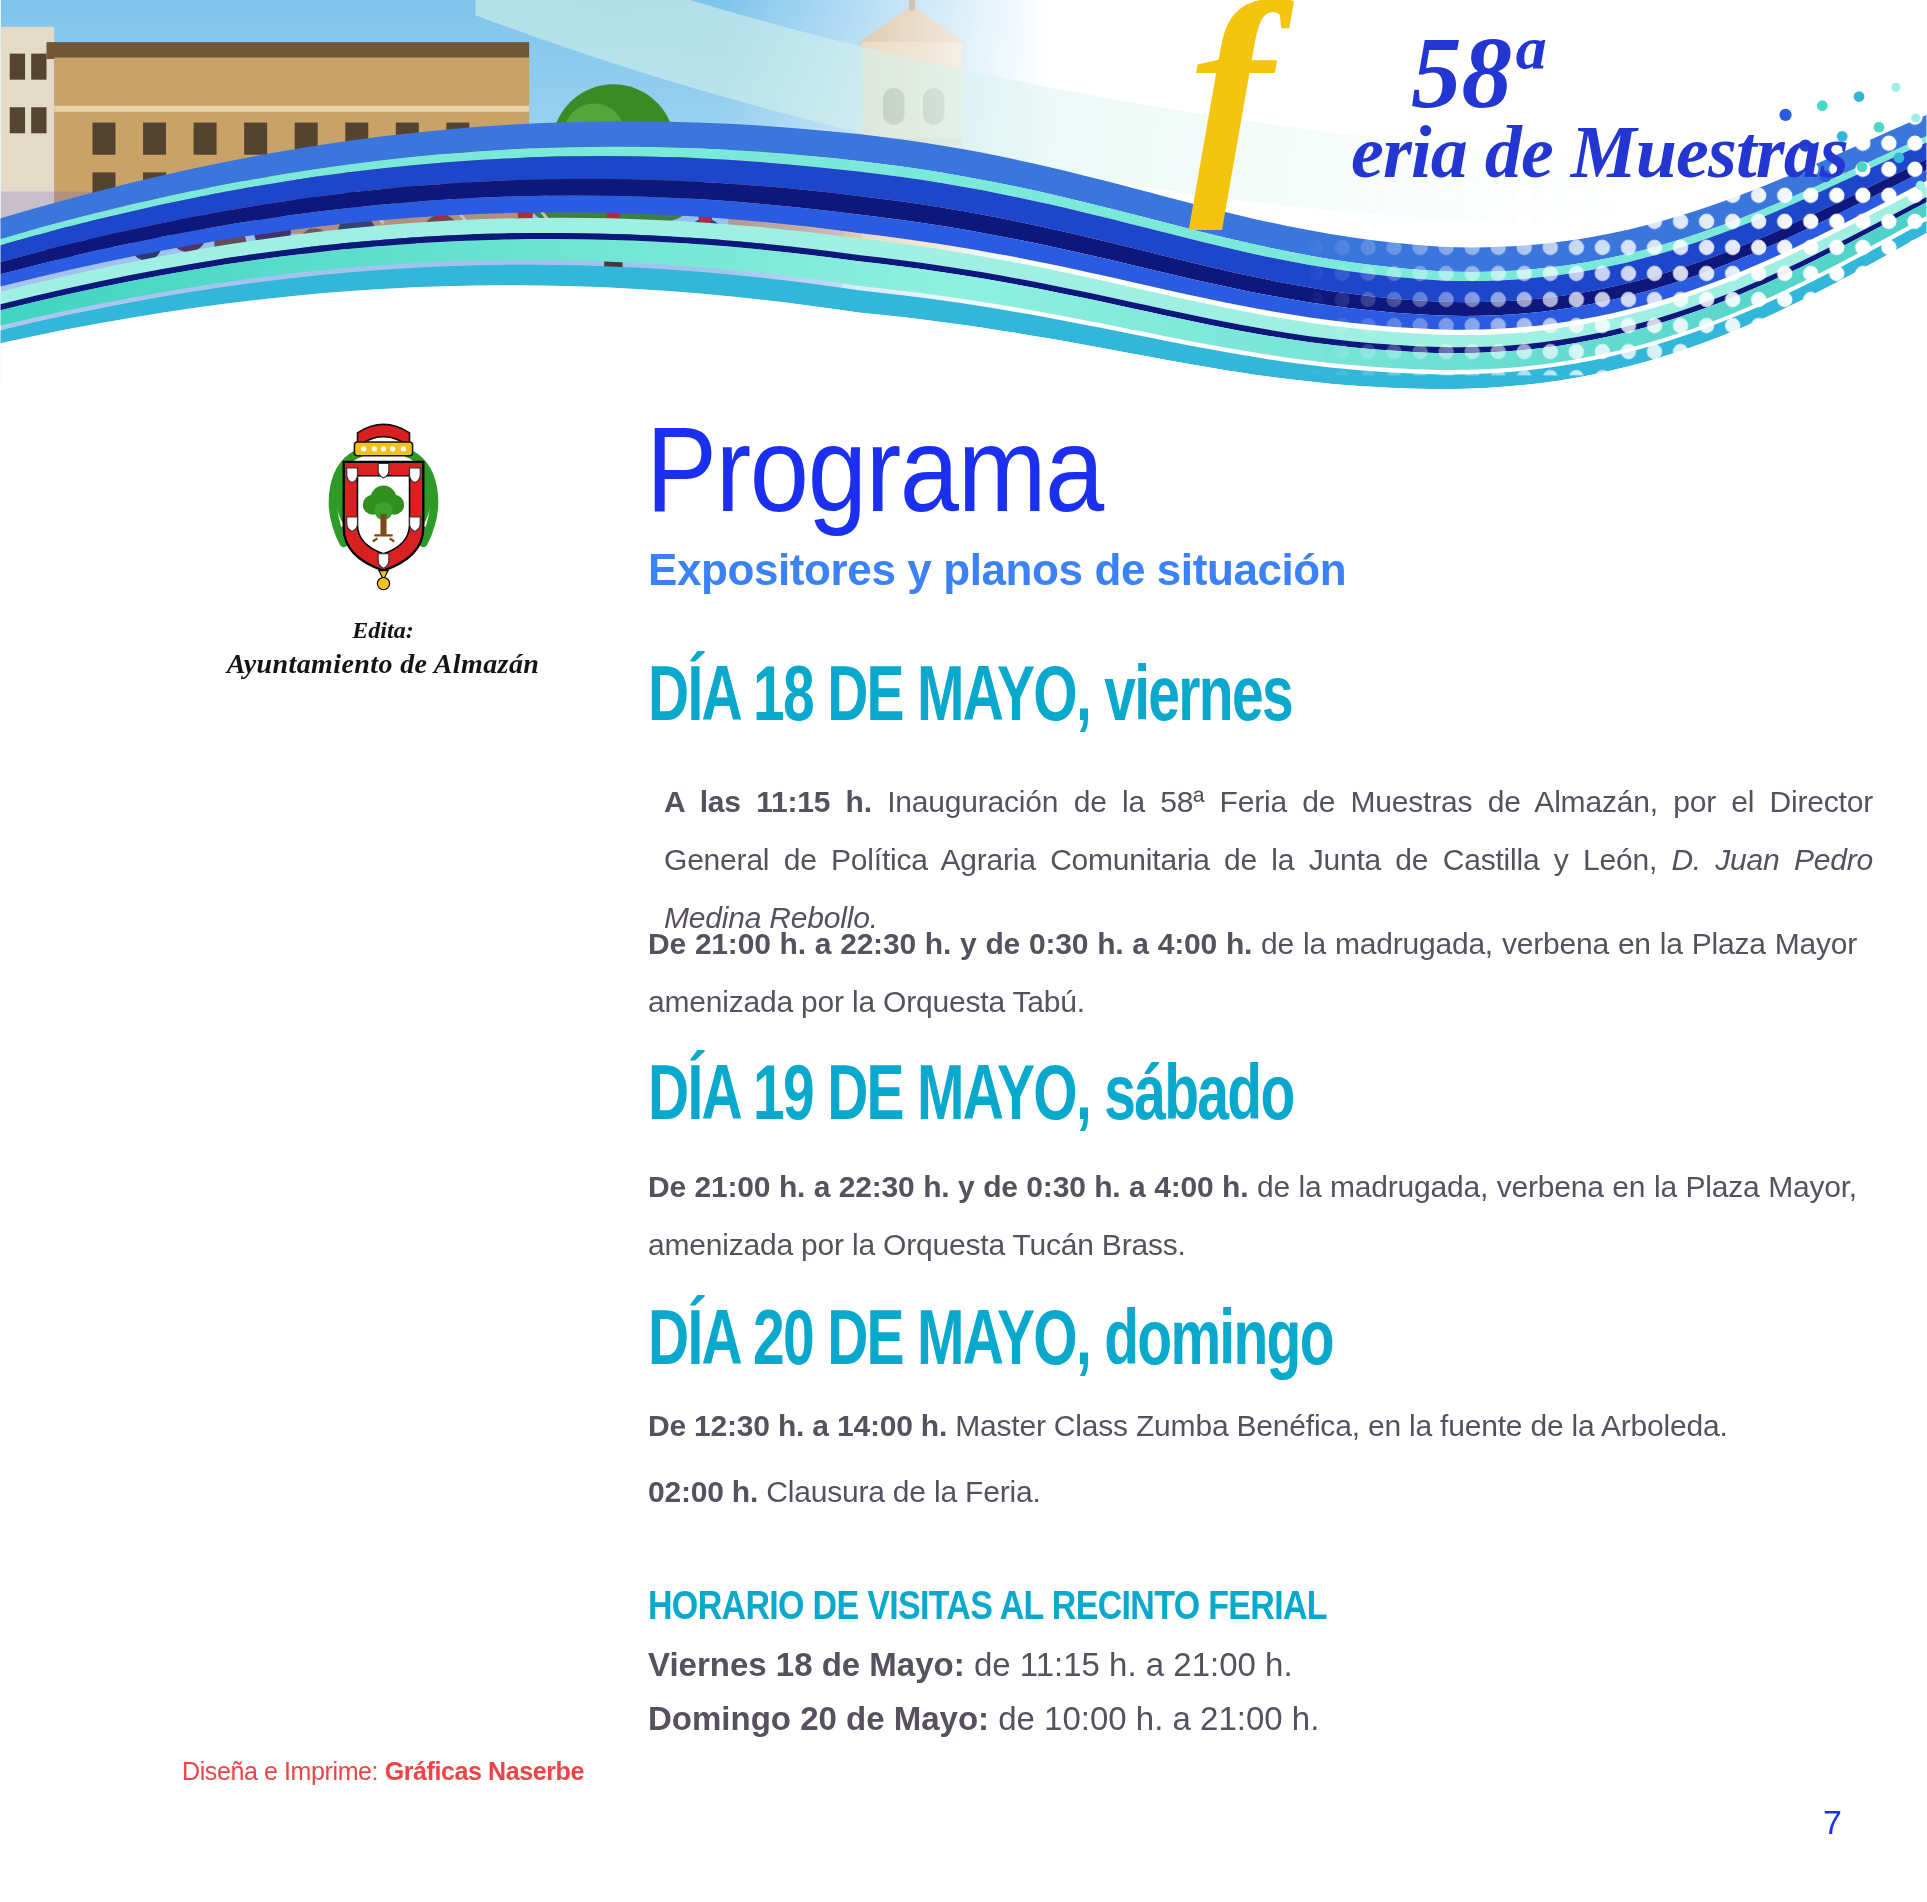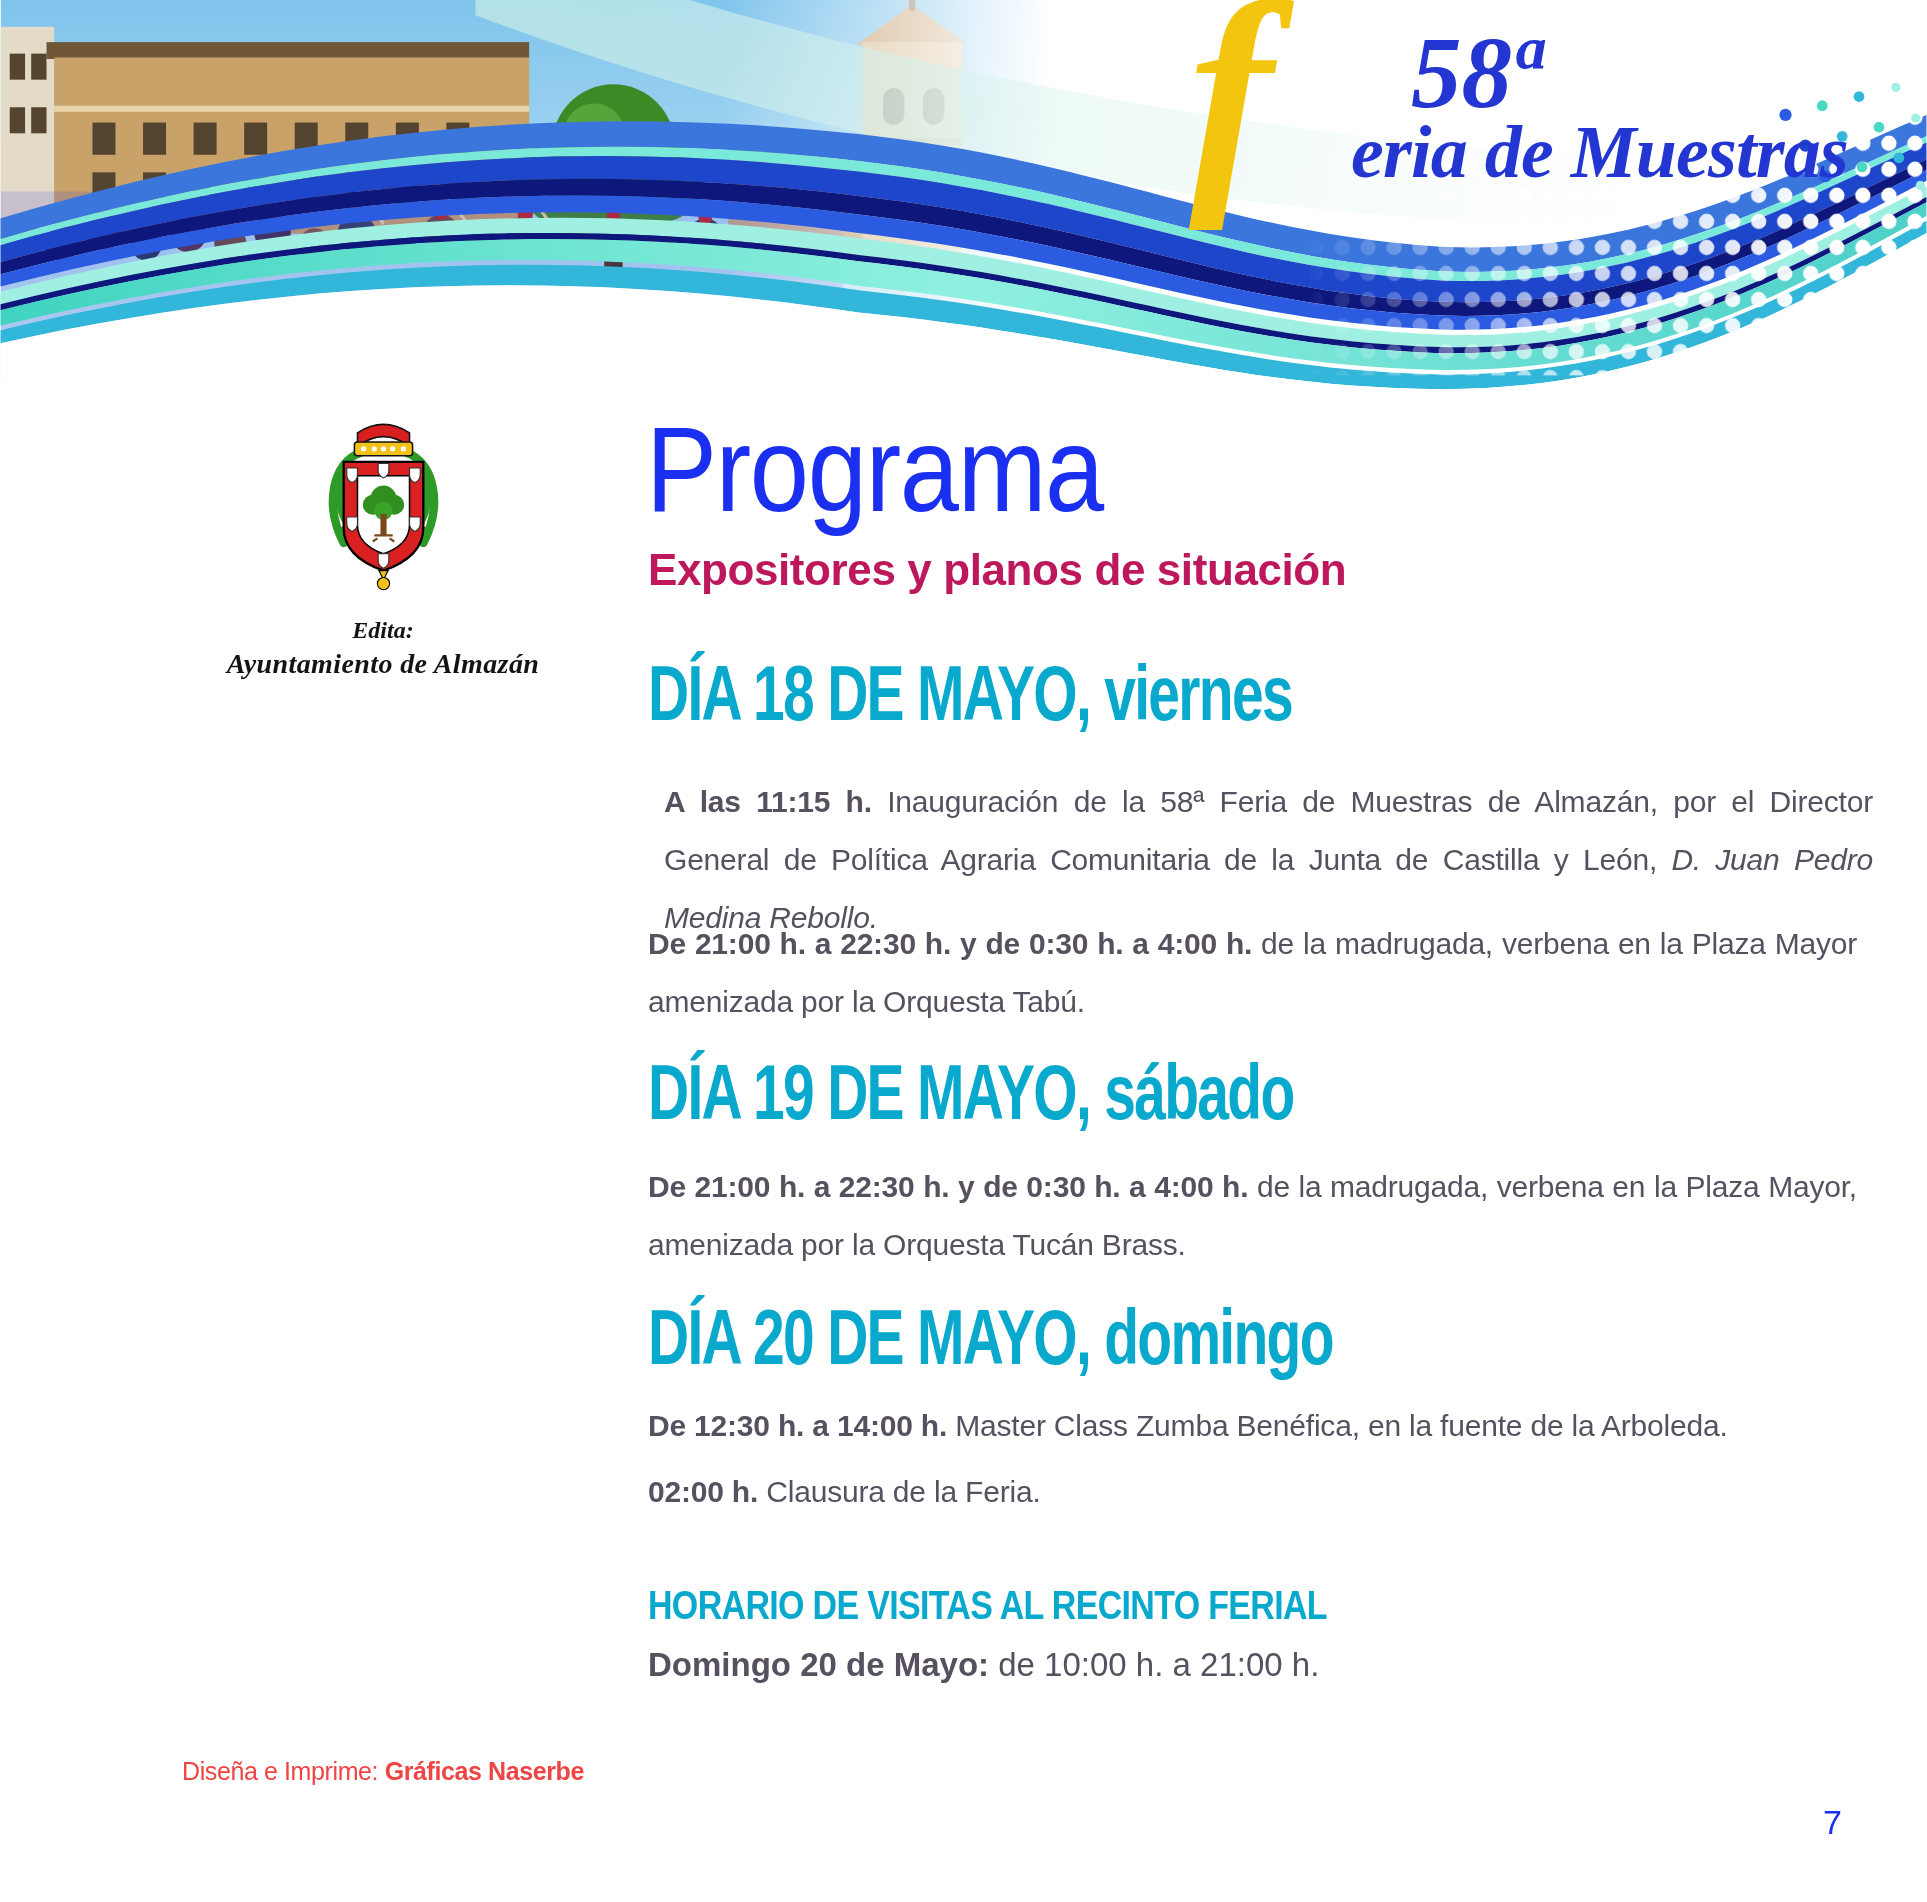--- a/index.html
+++ b/index.html
@@ -22,21 +22,21 @@
          font-family:"Liberation Serif",serif;font-style:italic;font-weight:700;}
   .edita-label{display:block;font-size:24px;line-height:31px;font-style:italic;}
   .edita-value{display:block;font-size:28px;line-height:35px;letter-spacing:0.4px;}
   .credits{position:absolute;left:176px;top:1757px;width:414px;text-align:center;
            font-size:25px;letter-spacing:-0.4px;color:#ef4444;white-space:nowrap;}
   .credits strong{font-weight:700;}
 
   
   .page-title{left:646px;top:412px;font-size:121px;font-weight:400;color:#1b2ff0;
               line-height:115px;letter-spacing:-1.5px;transform:scaleX(.88);transform-origin:0 0;white-space:nowrap;}
-  .page-subtitle{left:648px;top:546px;font-size:44px;font-weight:700;color:#be185d;
+  .page-subtitle{left:648px;top:546px;font-size:44px;font-weight:700;color:#3b82f6;
                  letter-spacing:-0.4px;line-height:48px;white-space:nowrap;}
   .day-heading{font-size:78px;font-weight:700;color:#09a9cd;line-height:75px;
                letter-spacing:-2.3px;transform:scaleX(.73);transform-origin:0 0;white-space:nowrap;}
   #h18{left:648px;top:656px;} #h19{left:648px;top:1055px;} #h20{left:648px;top:1300px;}
   .body-p{width:1209px;font-size:30px;line-height:58px;color:#57505f;text-align:justify;
           letter-spacing:-0.2px;}
   .body-p strong{font-weight:700;}
   .body-p em{font-style:italic;}
   #p18a{left:648px;top:757px;} #p18b{left:648px;top:915px;}
   #p19{left:648px;top:1158px;}
@@ -288,20 +288,23 @@
   <p id="p20a" class="abs body-p" style="margin:0;">
     <strong>De 12:30 h. a 14:00 h.</strong><span> Master Class Zumba Benéfica, en la fuente de la Arboleda.</span>
   </p>
   <p id="p20b" class="abs body-p" style="margin:0;">
     <strong>02:00 h.</strong><span> Clausura de la Feria.</span>
   </p>
 
   <h3 class="abs horario-heading" style="margin:0;">HORARIO DE VISITAS AL RECINTO FERIAL</h3>
   <div class="abs schedule">
     <div>
+      <strong>Viernes 18 de Mayo:</strong><span> de 11:15 h. a 21:00 h.</span>
+    </div>
+    <div>
       <strong>Domingo 20 de Mayo:</strong><span> de 10:00 h. a 21:00 h.</span>
     </div>
   </div>
 
   <div class="credits">
     <span>Diseña e Imprime: </span>
     <strong>Gráficas Naserbe</strong>
   </div>
 
   <div class="abs pagenum">7</div>

